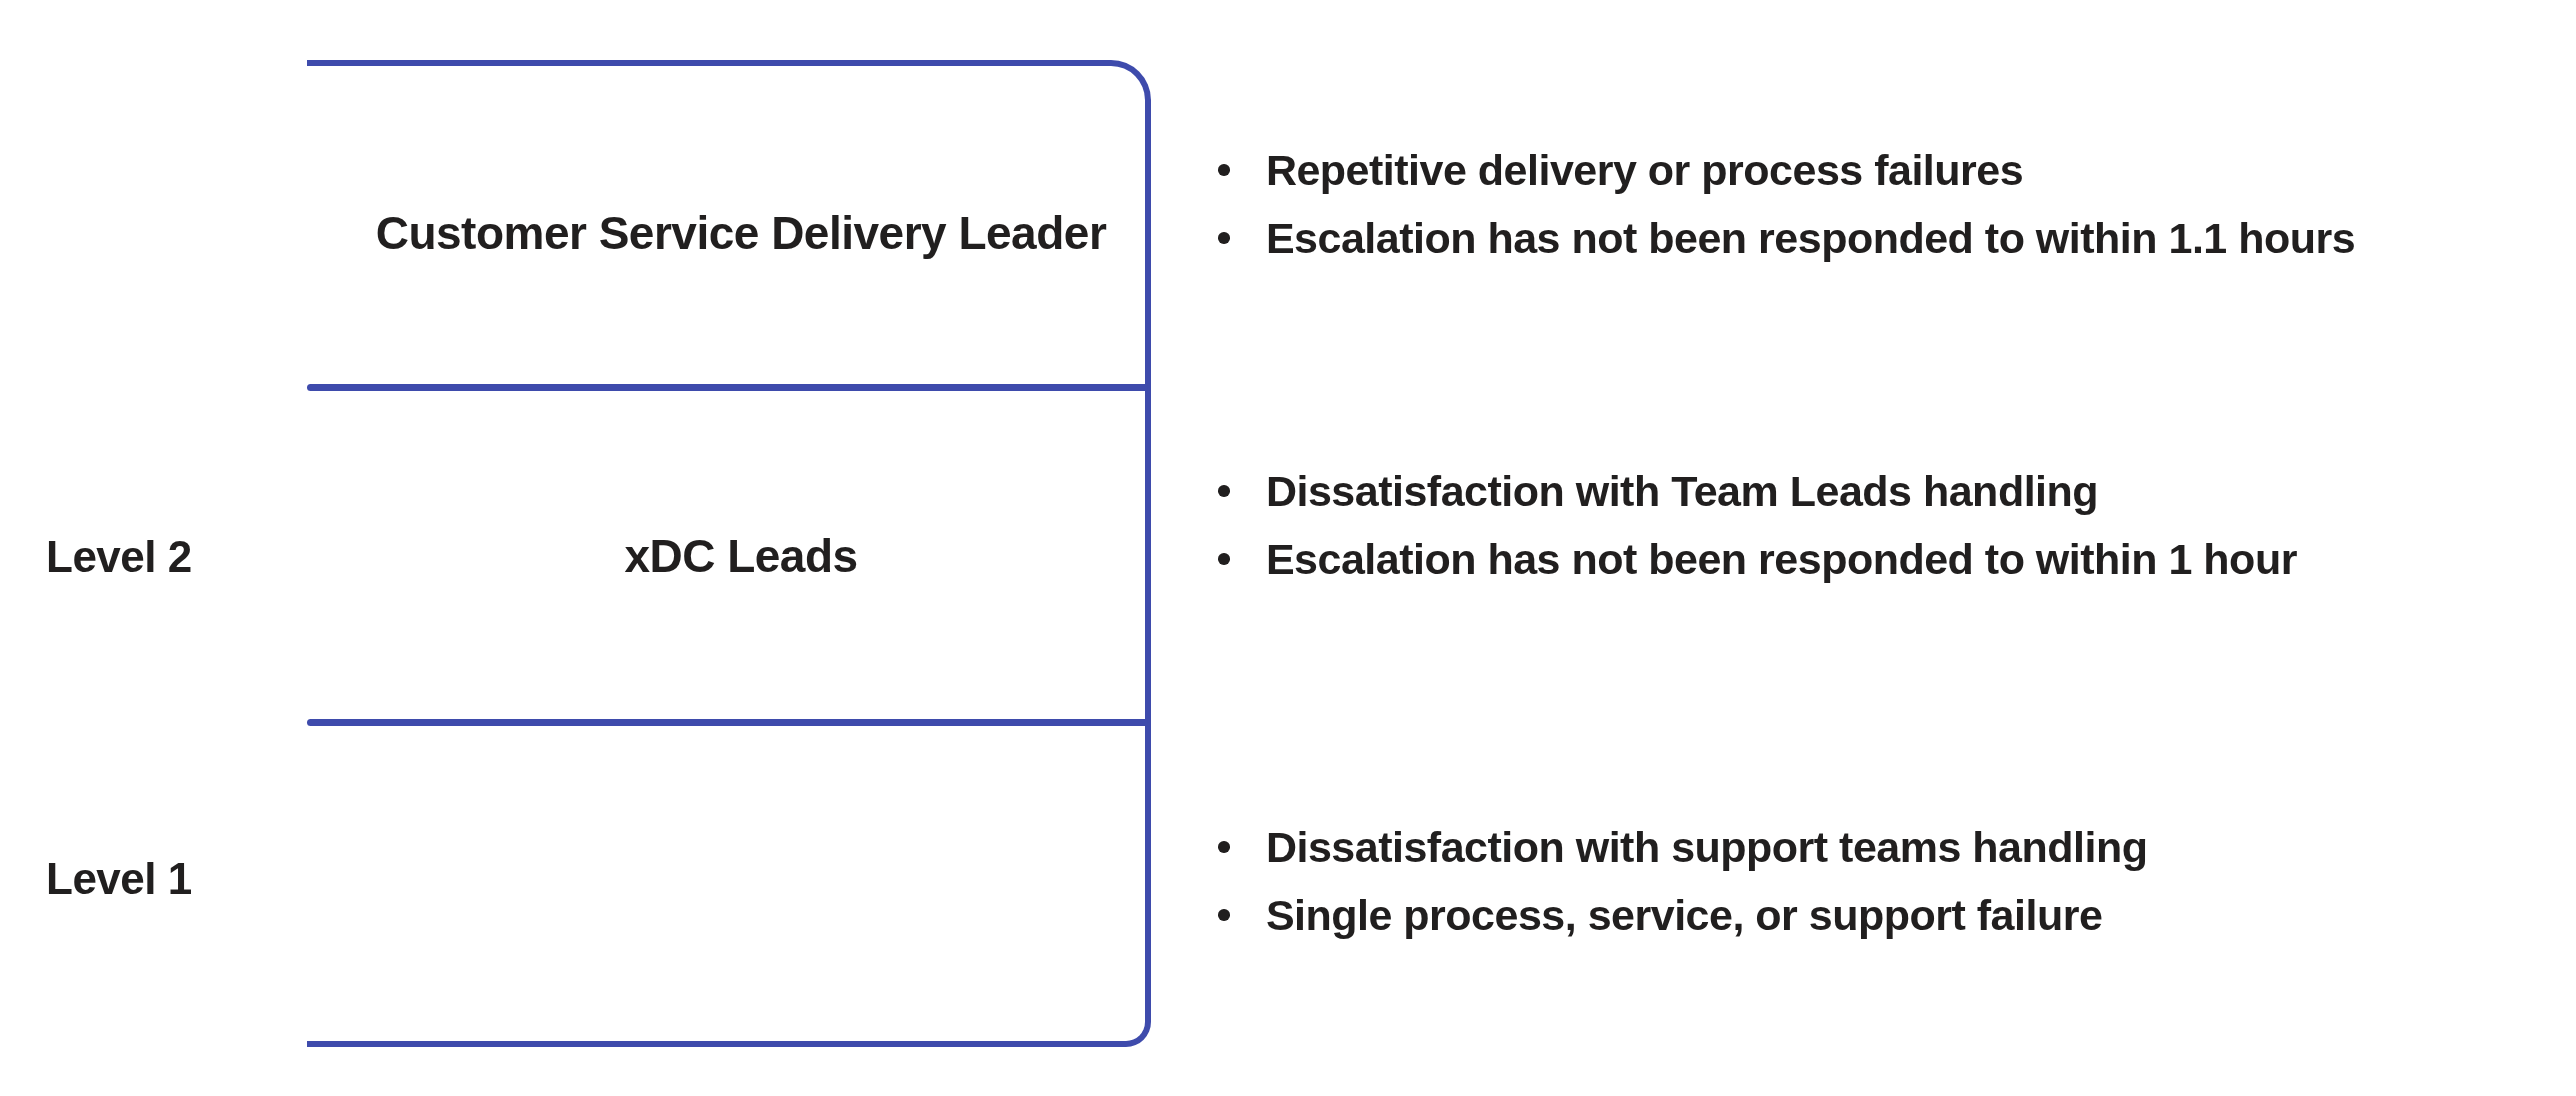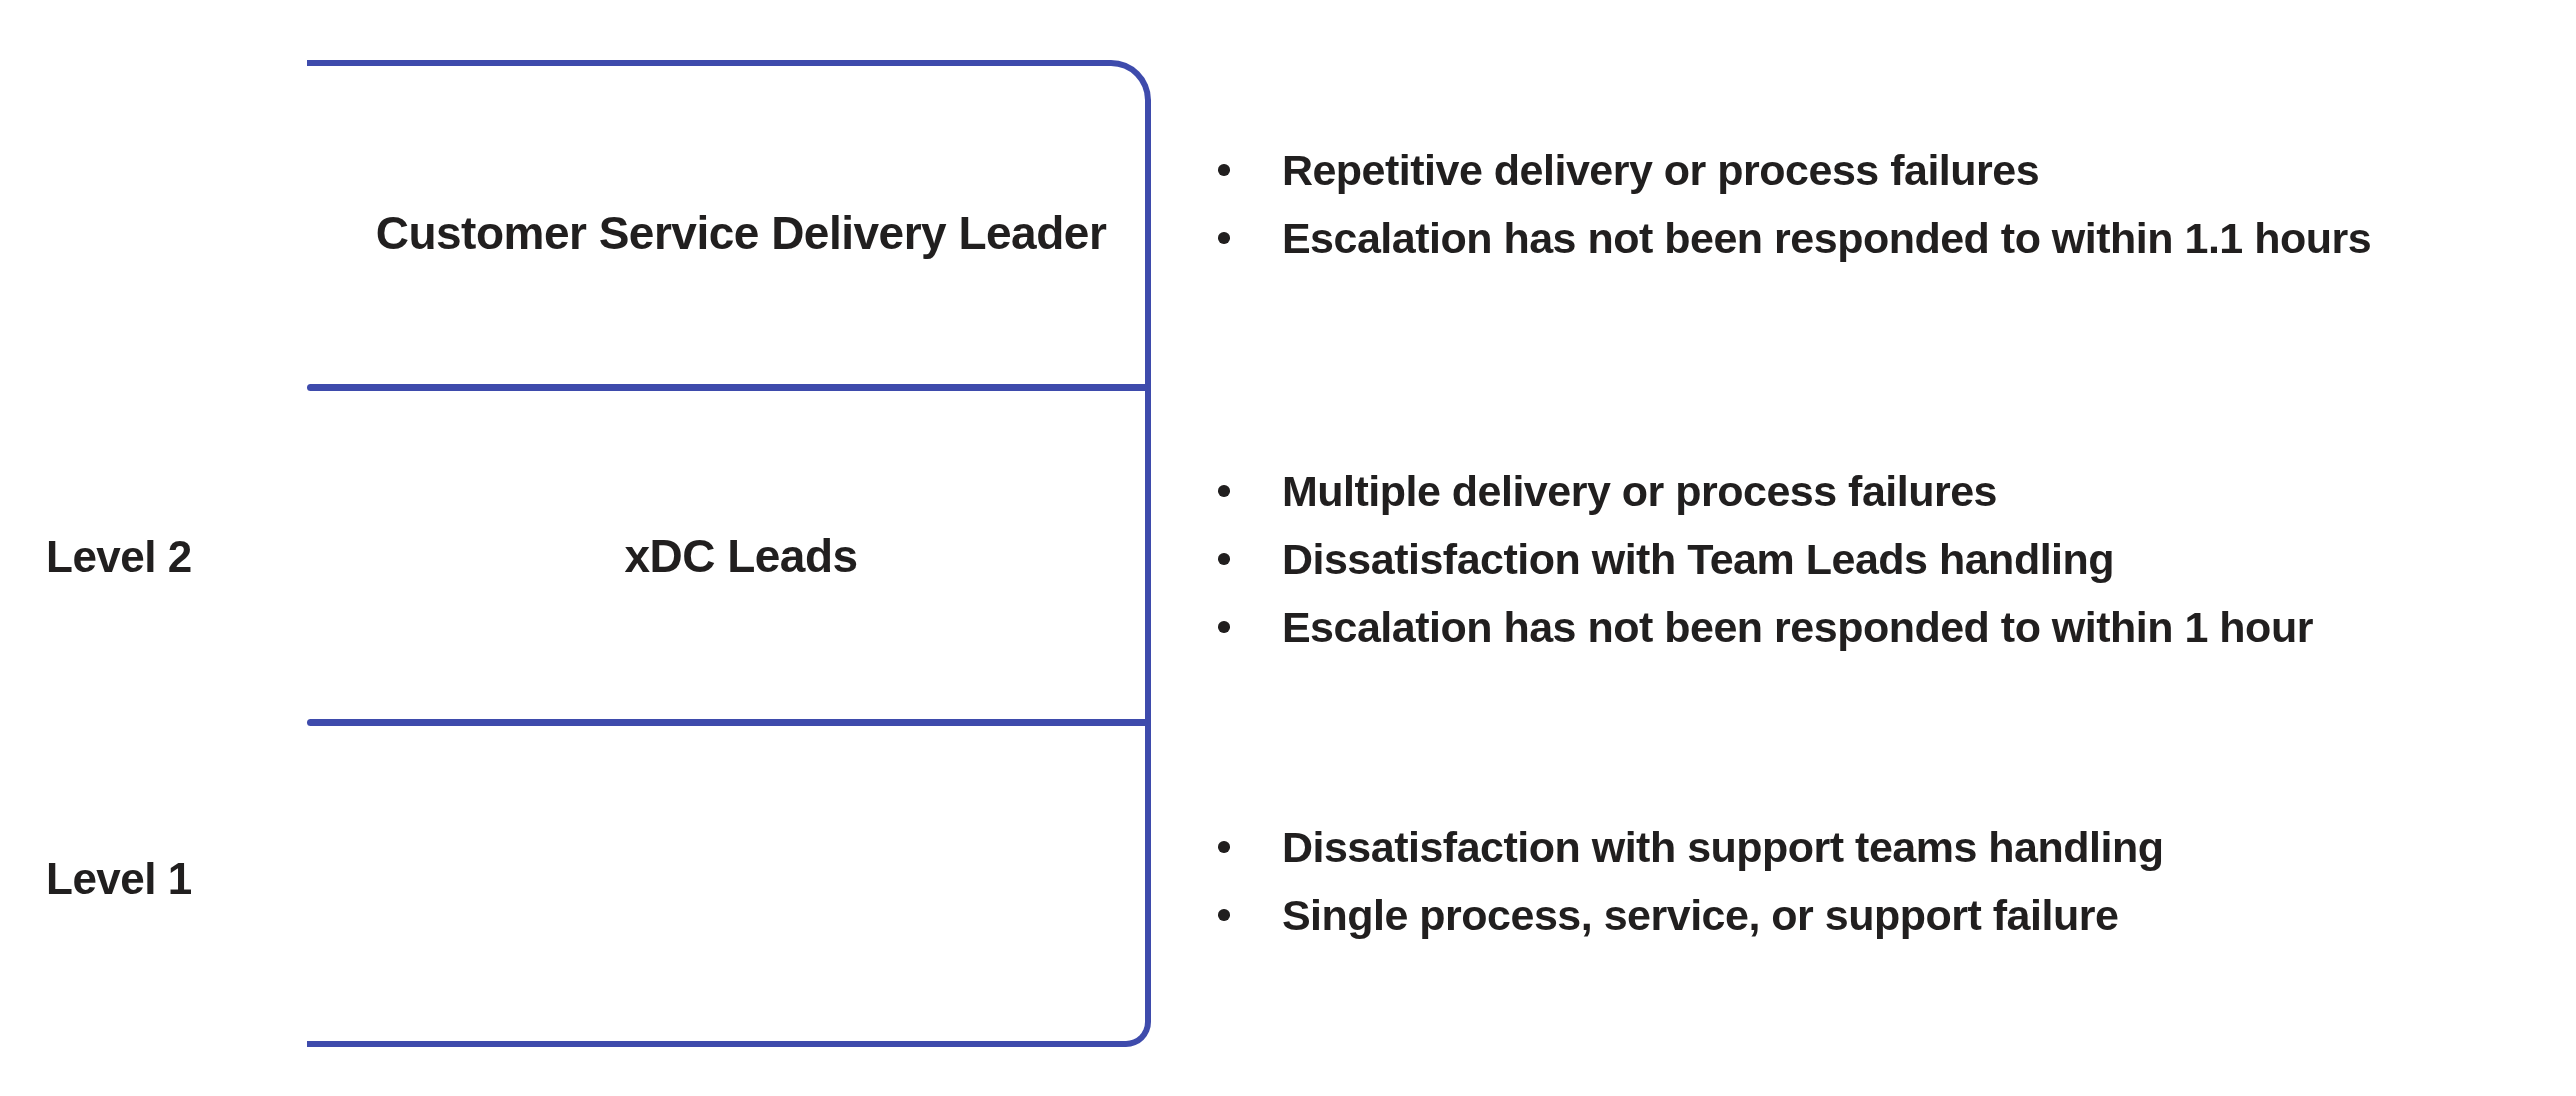--- a/index.html
+++ b/index.html
@@ -97,21 +97,20 @@
     height: 11.5px;
     border-radius: 50%;
     background: var(--text);
     margin: 0 36px 0 14.4px;
   }
   .bullet-text {
     font-size: 43px;
     font-weight: 700;
     letter-spacing: -0.5px;
     color: var(--text);
-    margin-left: 16px;
   }
 </style>
 </head>
 <body>
 
 <div class="canvas">
 
   <div class="box"></div>
   <div class="divider divider-1"></div>
   <div class="divider divider-2"></div>
@@ -129,24 +128,20 @@
     </li>
     <li class="bullet-row">
       <span class="dot"></span>
       <span class="bullet-text">Escalation has not been responded to within 1.1 hours</span>
     </li>
   </ul>
 
   <ul class="bullets bullets-2">
     <li class="bullet-row">
       <span class="dot"></span>
-      <span class="bullet-text">Multiple delivery or process failures</span>
-    </li>
-    <li class="bullet-row">
-      <span class="dot"></span>
       <span class="bullet-text">Dissatisfaction with Team Leads handling</span>
     </li>
     <li class="bullet-row">
       <span class="dot"></span>
       <span class="bullet-text">Escalation has not been responded to within 1 hour</span>
     </li>
   </ul>
 
   <ul class="bullets bullets-3">
     <li class="bullet-row">

